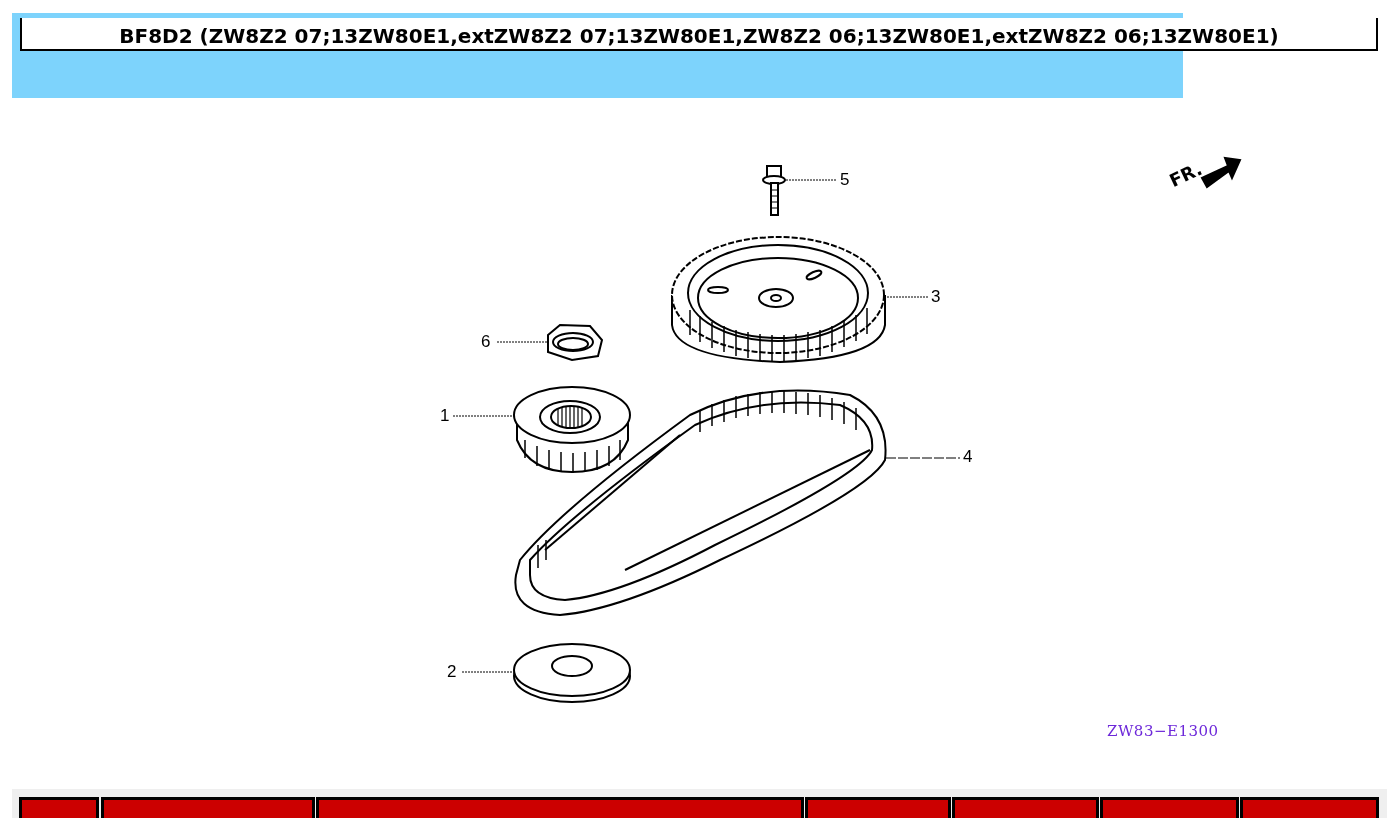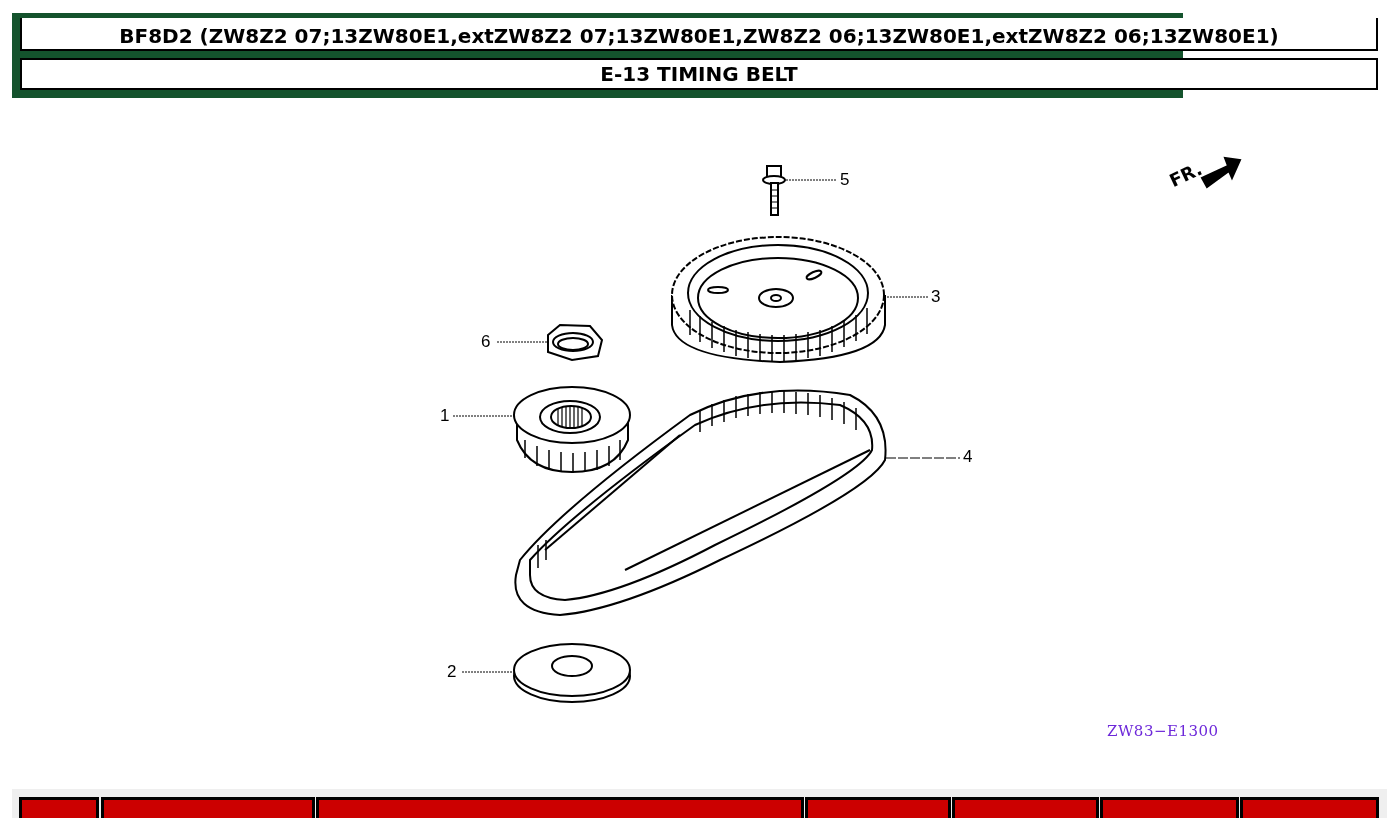--- a/index.html
+++ b/index.html
@@ -2,21 +2,21 @@
 <html><head>
 <meta charset="utf-8">
 <style>
   html, body { margin: 0; padding: 0; background: #ffffff; }
   body {
     width: 1399px; height: 818px; overflow: hidden; position: relative;
     font-family: "DejaVu Sans", "Liberation Sans", sans-serif;
   }
   .header-panel {
     position: absolute; left: 12px; top: 13px; width: 1171px; height: 85px;
-    background: #14532d;
+    background: #7dd3fc;
   }
   .title-box {
     position: absolute; left: 8px; width: 1354px;
     background: #ffffff; border: 2px solid #000;
     text-align: center; font-weight: bold; color: #000;
   }
   .title-box.model {
     top: 5px; height: 31px; border-top: none; font-size: 20px; line-height: 36px;
   }
   .title-box.section {
@@ -50,21 +50,20 @@
     box-sizing: border-box;
     color: #fff; font-weight: bold; font-size: 16px; text-align: center;
     line-height: 30px; overflow: hidden;
   }
 </style>
 </head>
 <body>
 
 <div class="header-panel">
   <div class="title-box model">BF8D2 (ZW8Z2 07;13ZW80E1,extZW8Z2 07;13ZW80E1,ZW8Z2 06;13ZW80E1,extZW8Z2 06;13ZW80E1)</div>
-  <div class="title-box section">E-13 TIMING BELT</div>
 </div>
 
 <div class="diagram">
   <svg width="1399" height="680" viewBox="0 100 1399 680" xmlns="http://www.w3.org/2000/svg" fill="none" stroke="#000" stroke-width="2">
 
     <g>
       <rect x="767" y="166" width="14" height="12" fill="#fff"></rect>
       <ellipse cx="774" cy="180" rx="11" ry="4" fill="#fff"></ellipse>
       <rect x="771" y="183" width="7" height="32" fill="#fff"></rect>
       <line x1="771" y1="190" x2="778" y2="190" stroke-width="1"></line>

